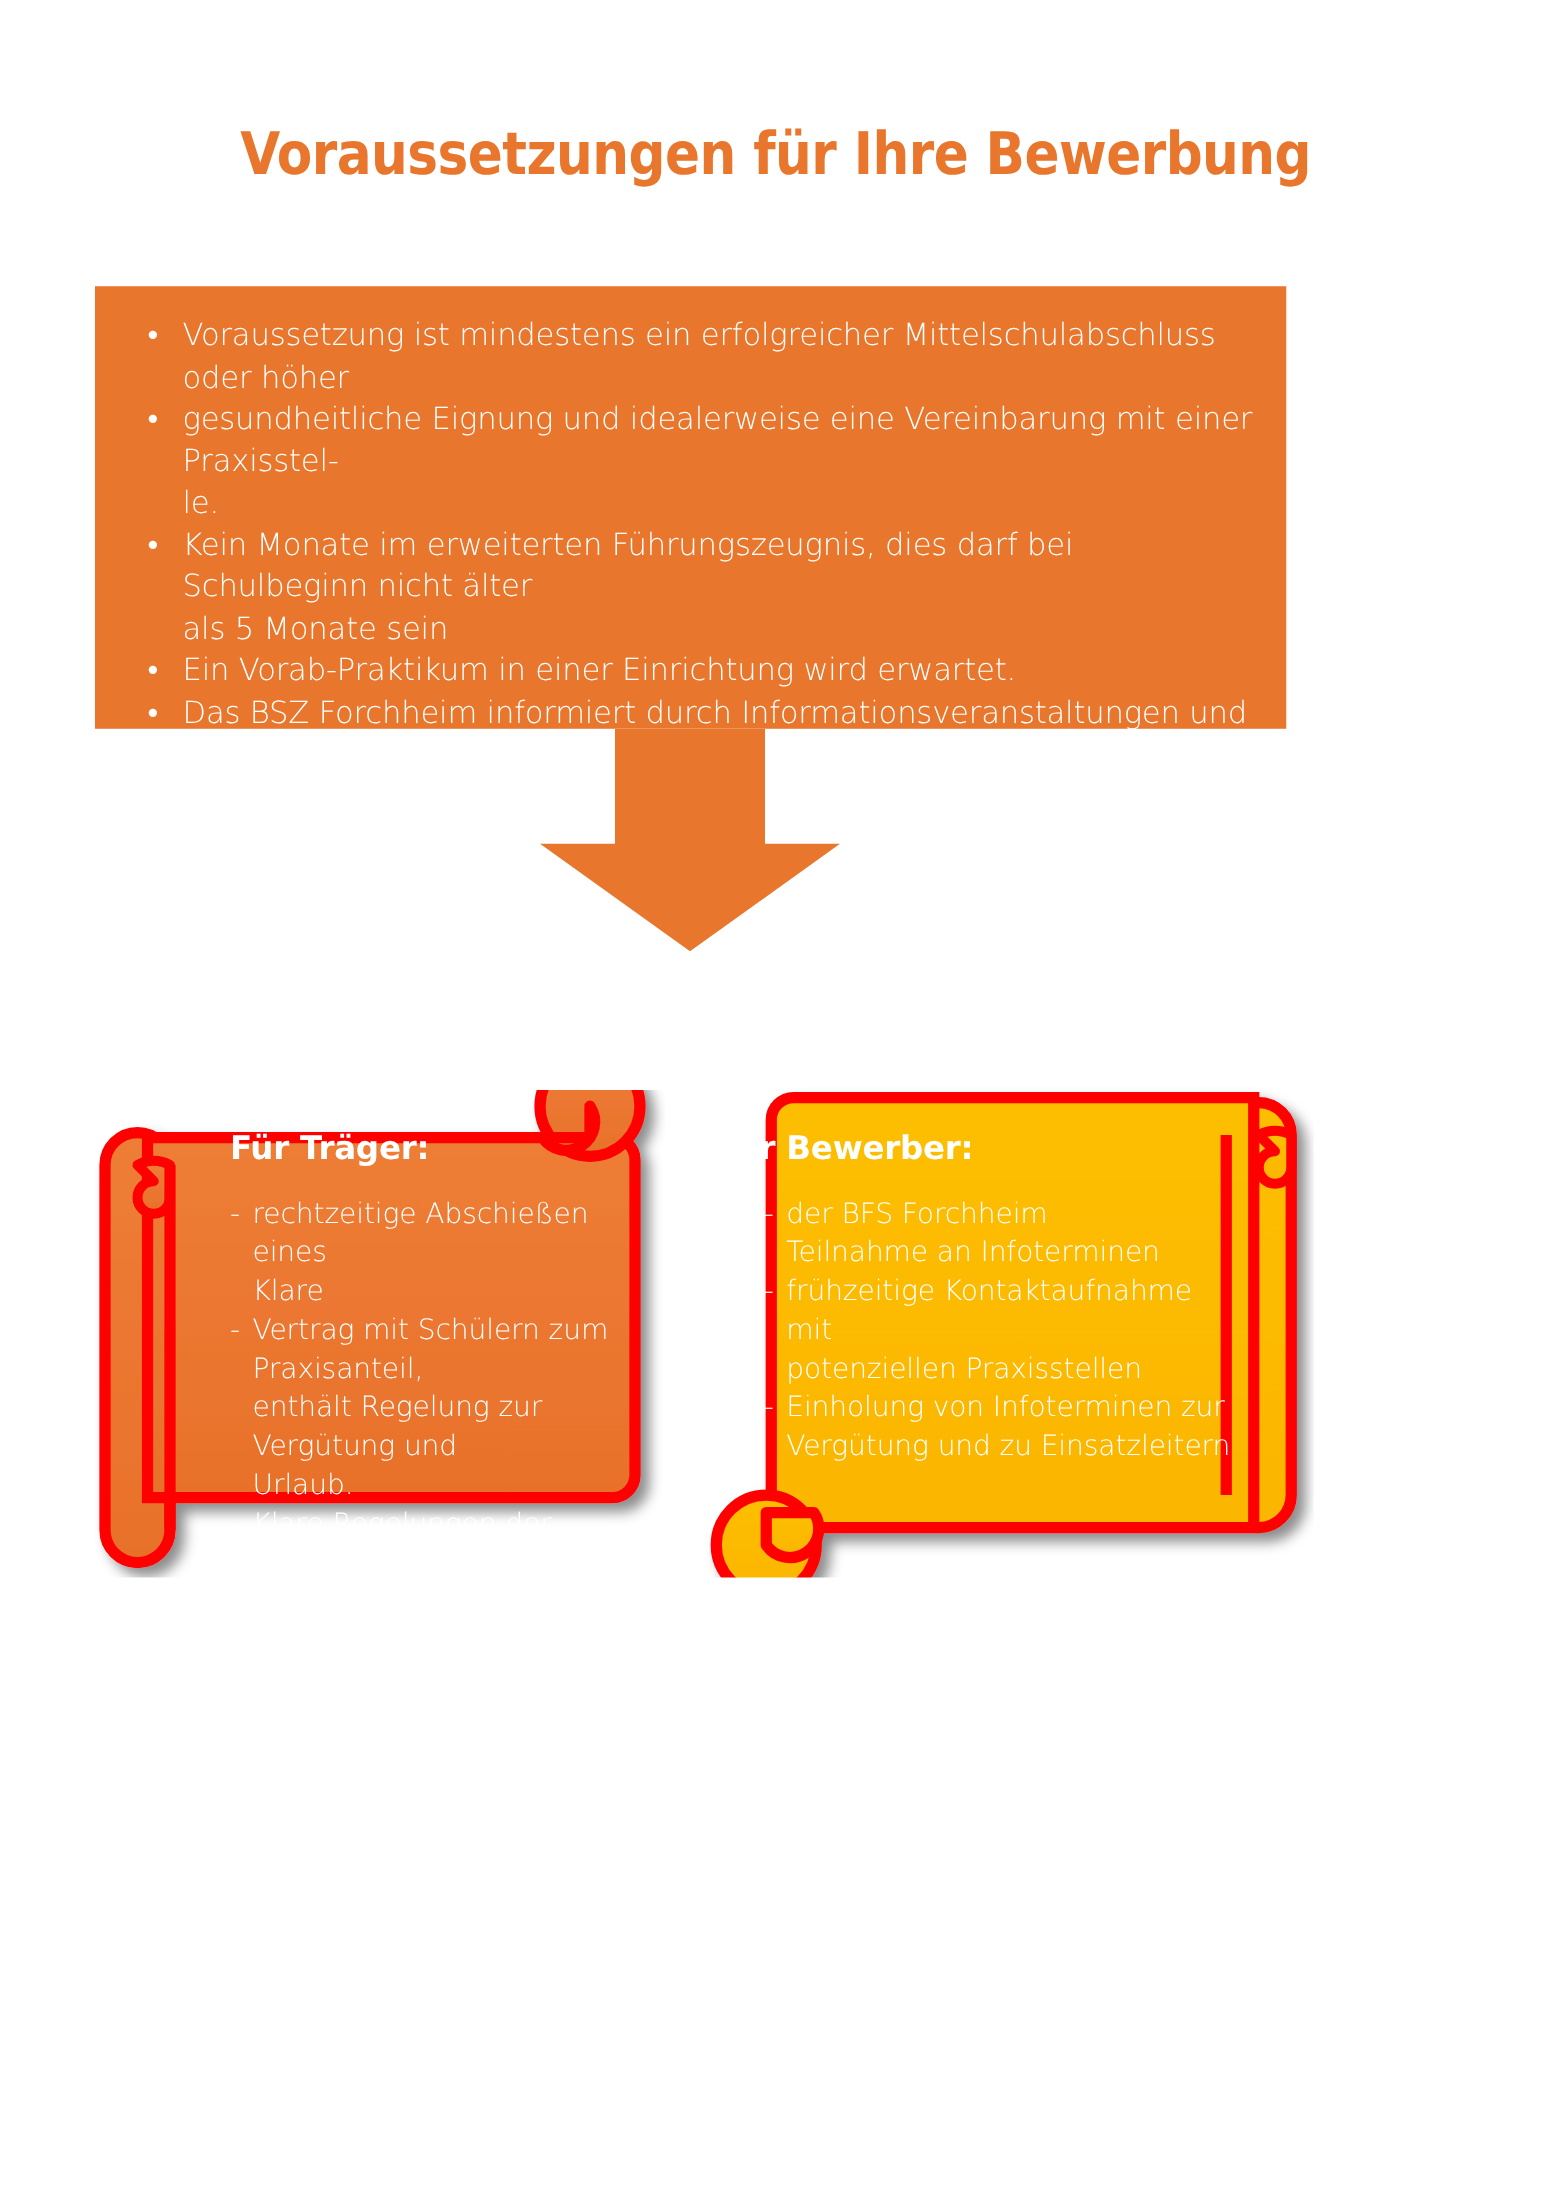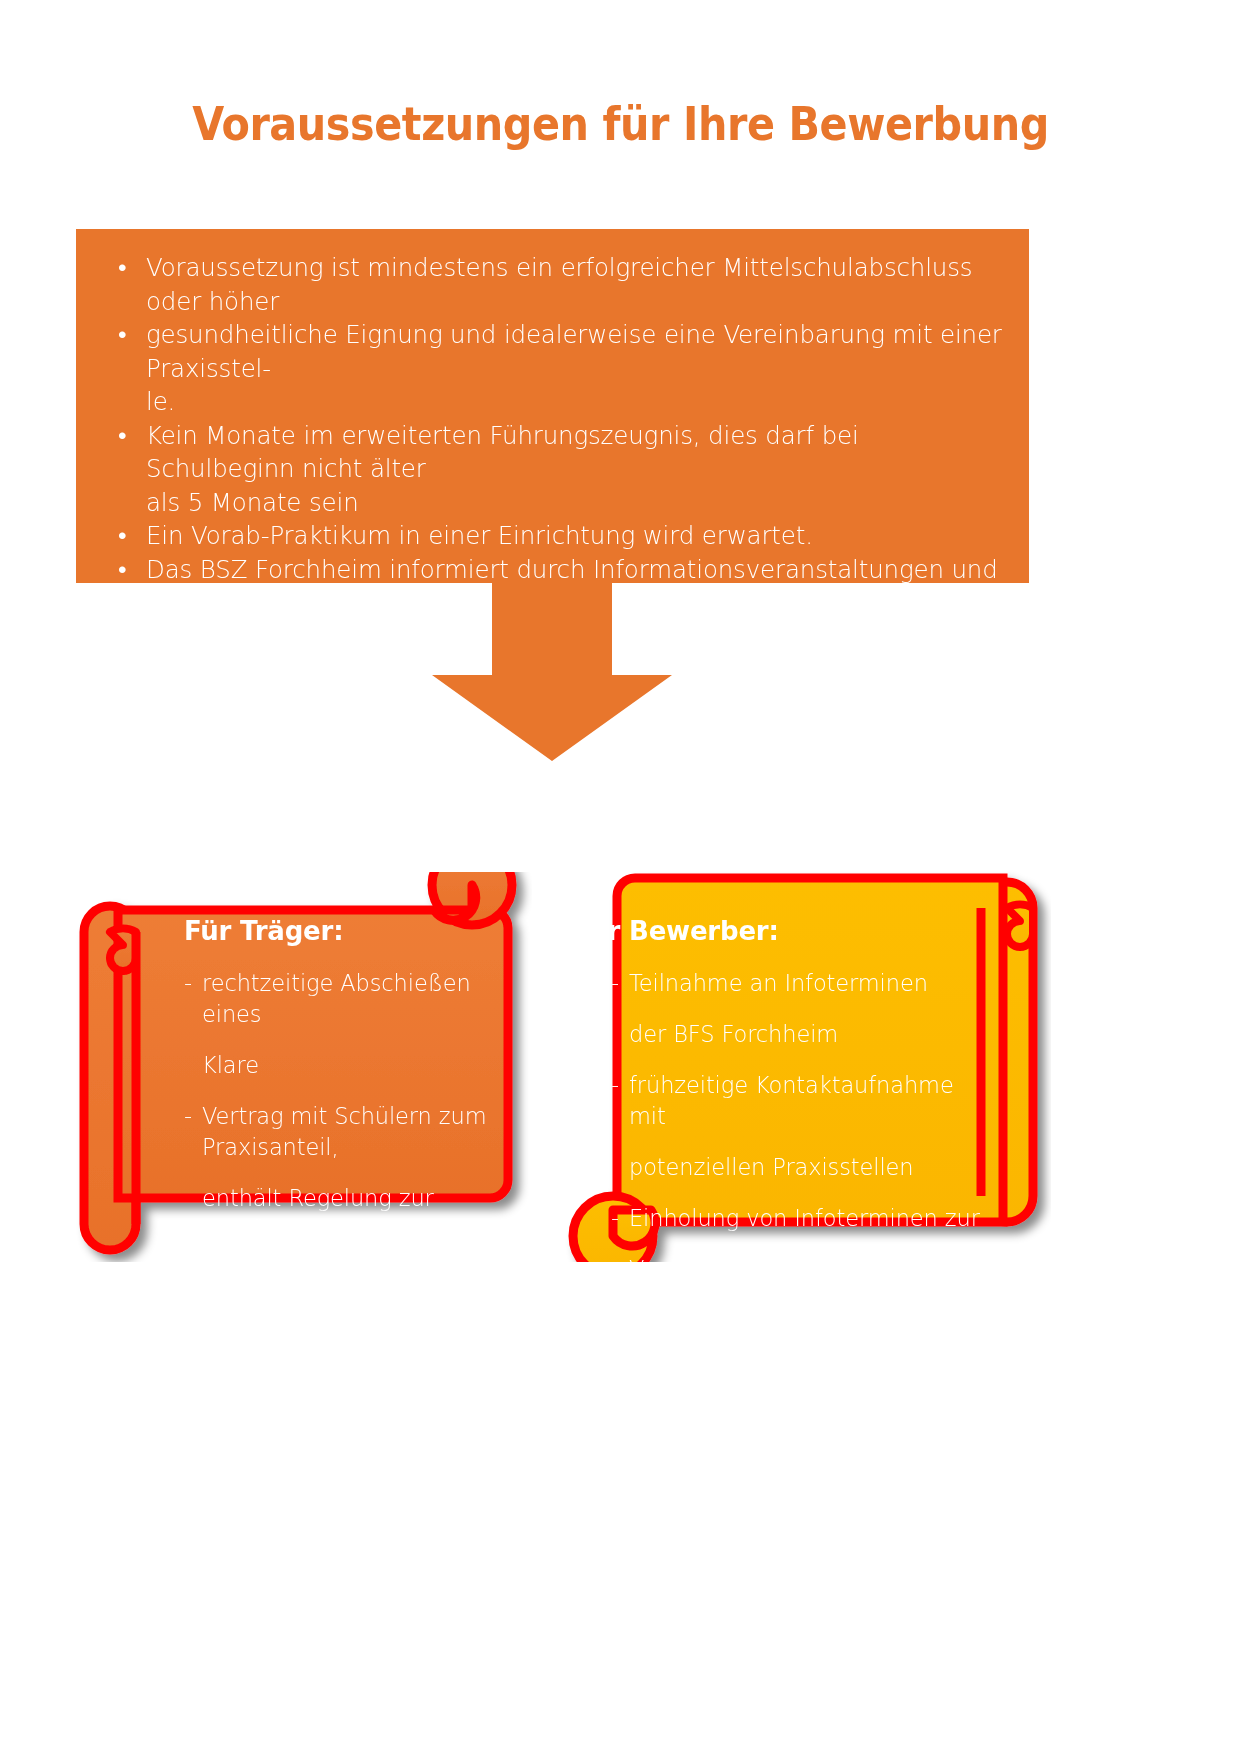--- a/index.html
+++ b/index.html
@@ -94,21 +94,21 @@
     position: absolute;
     box-sizing: border-box;
   }
   .scroll-title {
     color: #ffffff;
     font-family: "DejaVu Sans", sans-serif;
     font-weight: bold;
     font-size: 26px;
     line-height: 30px;
     letter-spacing: -0.2px;
-    margin: 16px 0 22px 0;
+    margin: 4px 0 22px 0;
   }
   .scroll-list {
     list-style: none;
     margin: 0;
     padding: 0;
   }
   .scroll-list li {
     position: relative;
     color: #ffffff;
     font-family: "DejaVu Sans", sans-serif;
@@ -118,21 +118,20 @@
     padding-left: 18px;
     letter-spacing: -0.1px;
   }
   .scroll-list li .dash {
     position: absolute;
     left: 0;
     top: 0;
   }
   .scroll-list li .cont {
     display: block;
-    margin-top: 20px;
   }
 
   
   #scroll-traeger { left: 62px; top: 872px; width: 470px; height: 390px; }
   #scroll-traeger .scroll-content { left: 122px; top: 28px; width: 330px; }
 
   
   #scroll-bewerber { left: 551px; top: 840px; width: 500px; height: 422px; }
   #scroll-bewerber .scroll-content { left: 22px; top: 60px; width: 420px; }
   #scroll-bewerber .scroll-title { margin-left: 0px; }
@@ -254,22 +253,22 @@
 
       <line x1="430" y1="68" x2="430" y2="356" stroke="#FF0000" stroke-width="9"></line>
     </g>
   </svg>
 
   <div class="scroll-content">
     <div class="scroll-title">Für Bewerber:</div>
     <ul class="scroll-list" id="bewerber-list">
         <li>
           <span class="dash">-</span>
+          <span class="cont">der BFS Forchheim</span>
           <span class="cont">Teilnahme an Infoterminen</span>
-          <span class="cont">der BFS Forchheim</span>
         </li>
         <li>
           <span class="dash">-</span>
           <span class="cont">frühzeitige Kontaktaufnahme mit</span>
           <span class="cont">potenziellen Praxisstellen</span>
         </li>
         <li>
           <span class="dash">-</span>
           <span class="cont">Einholung von Infoterminen zur</span>
           <span class="cont">Vergütung und zu Einsatzleitern</span>

